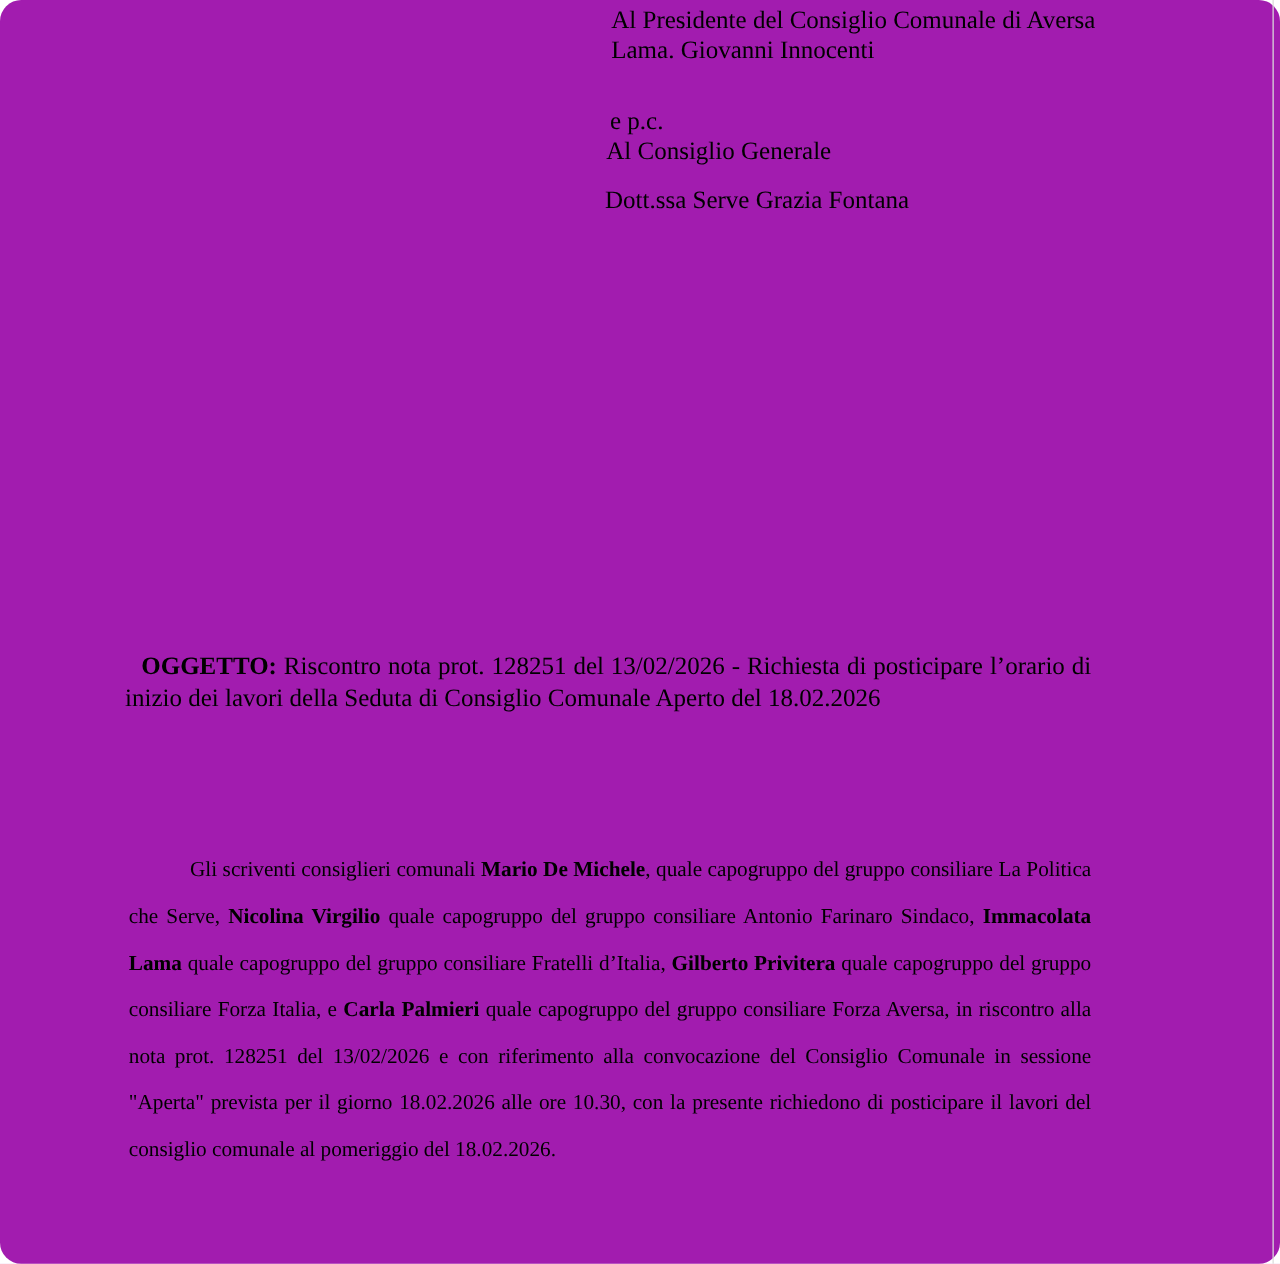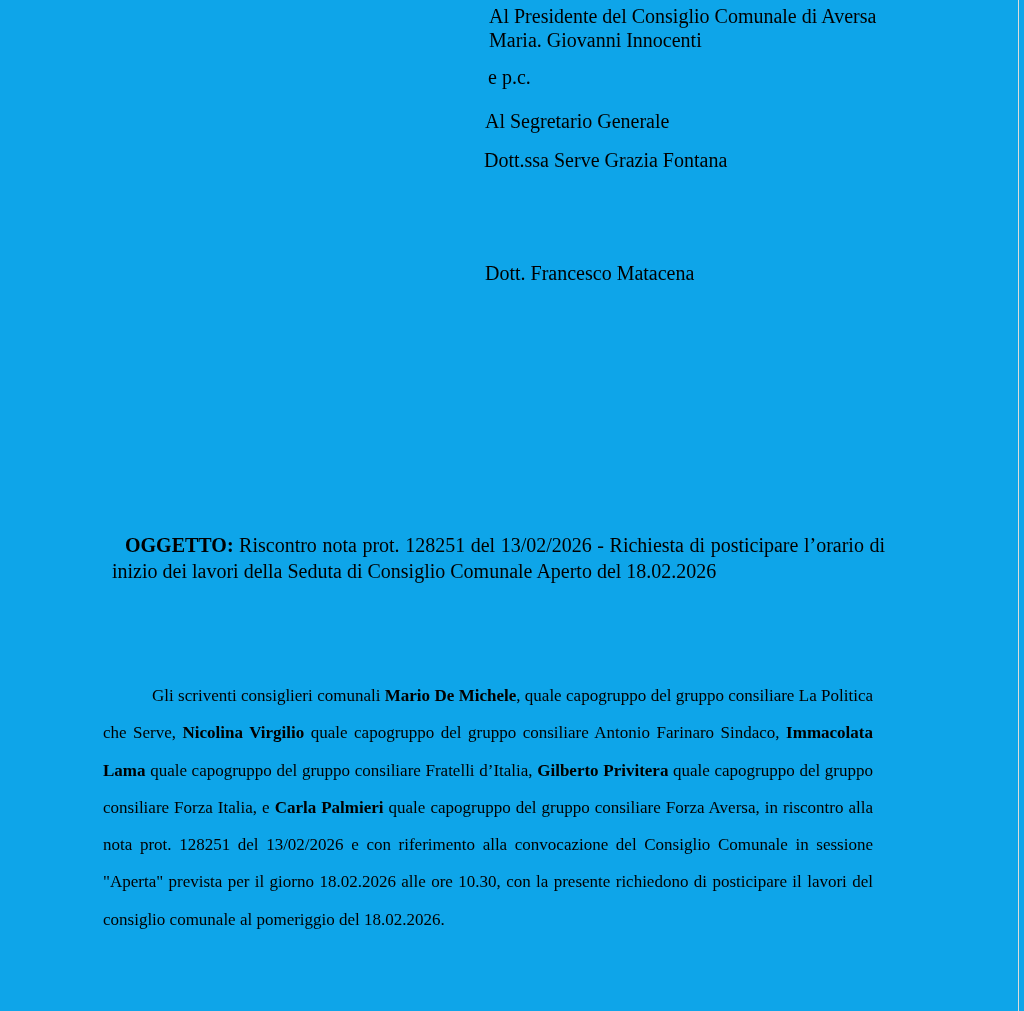--- a/index.html
+++ b/index.html
@@ -11,44 +11,45 @@
     width: 1024px;
     height: 1011px;
     position: relative;
     overflow: hidden;
     font-family: "Liberation Serif", "DejaVu Serif", serif;
     color: #000000;
   }
   .doc {
     position: absolute;
     inset: 0;
-    background: #0ea5e9;
+    background: #a21caf;
+    border-radius: 17px;
   }
   
   .r-line {
     position: absolute;
     font-size: 20px;
     line-height: 26px;
     white-space: nowrap;
   }
   .r1 { left: 489px; top: 3px; }
   .r2 { left: 489px; top: 27px; }
-  .r3 { left: 488px; top: 64px; }
+  .r3 { left: 488px; top: 84px; }
   .r4 { left: 485px; top: 108px; }
   .r5 { left: 484px; top: 147px; }
   .r6 { left: 486px; top: 223px; }
   .r7 { left: 485px; top: 260px; }
 
   
   .subject {
     position: absolute;
     left: 100px;
     top: 521px;
     width: 773px;
-    margin: 12px;
+    margin: 0;
     font-size: 20px;
     line-height: 25.5px;
     text-align: justify;
     text-indent: 13px;
   }
   .subject .subject-label { font-weight: bold; }
 
   
   .body-par {
     position: absolute;
@@ -72,25 +73,24 @@
     height: 1011px;
     background: #dcdcdc;
   }
 </style>
 </head>
 <body>
 
 <div class="doc">
 
   <div class="r-line r1">Al Presidente del Consiglio Comunale di Aversa</div>
-  <div class="r-line r2">Maria. Giovanni Innocenti</div>
+  <div class="r-line r2">Lama. Giovanni Innocenti</div>
   <div class="r-line r3">e p.c.</div>
-  <div class="r-line r4">Al Segretario Generale</div>
+  <div class="r-line r4">Al Consiglio Generale</div>
   <div class="r-line r5">Dott.ssa Serve Grazia Fontana</div>
-  <div class="r-line r7">Dott. Francesco Matacena</div>
 
   <p class="subject"><span class="subject-label">OGGETTO:</span><span> Riscontro nota prot. 128251 del 13/02/2026 - Richiesta di posticipare l’orario di inizio dei lavori della Seduta di Consiglio Comunale Aperto del 18.02.2026</span></p>
 
   <p class="body-par"><span>Gli scriventi consiglieri comunali </span><b>Mario De Michele</b><span>, quale capogruppo del gruppo consiliare La Politica che Serve, </span><b>Nicolina Virgilio</b><span> quale capogruppo del gruppo consiliare Antonio Farinaro Sindaco, </span><b>Immacolata Lama</b><span> quale capogruppo del gruppo consiliare Fratelli d’Italia, </span><b>Gilberto Privitera</b><span> quale capogruppo del gruppo consiliare Forza Italia, e </span><b>Carla Palmieri</b><span> quale capogruppo del gruppo consiliare Forza Aversa, in riscontro alla nota prot. 128251 del 13/02/2026 e con riferimento alla convocazione del Consiglio Comunale in sessione "Aperta" prevista per il giorno 18.02.2026 alle ore 10.30, con la presente richiedono di posticipare il lavori del consiglio comunale al pomeriggio del 18.02.2026.</span></p>
 
   <div class="page-edge"></div>
 
 </div>
 
 </body></html>

